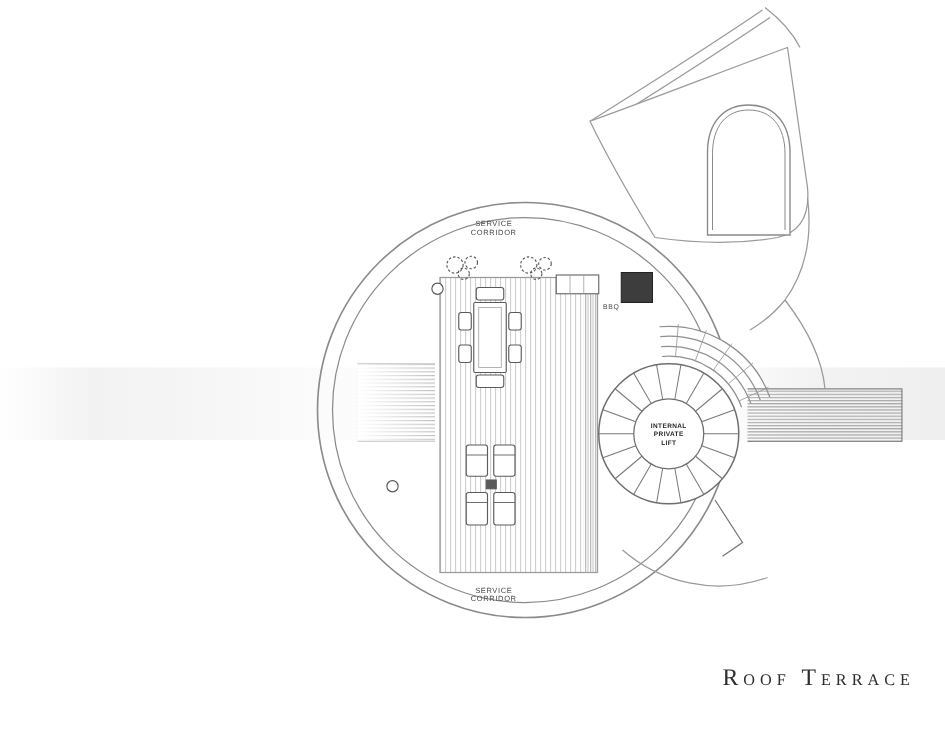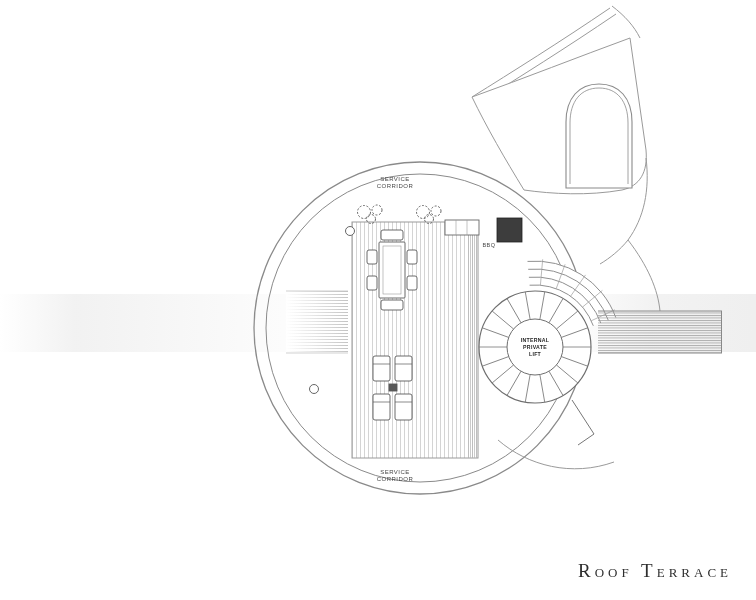--- a/index.html
+++ b/index.html
@@ -4,21 +4,21 @@
 <style>
   html,body{margin:0;padding:0;background:#ffffff;}
   .page{position:relative;width:756px;height:600px;background:#ffffff;overflow:hidden;
         font-family:"Liberation Sans",sans-serif;}
   .plan-svg{position:absolute;left:0;top:0;}
   .lbl{font-family:"Liberation Sans",sans-serif;font-size:6px;fill:#474747;
        letter-spacing:0.5px;text-anchor:middle;}
   .lbl-small{font-size:5.5px;}
   .lbl-lift{font-size:5.2px;font-weight:bold;fill:#1f1f1f;text-anchor:middle;
             letter-spacing:0.3px;}
-  .title{position:absolute;right:24px;top:560px;
+  .title{position:absolute;right:24px;top:532px;
          font-family:"Liberation Serif",serif;
          font-variant:small-caps;font-size:19px;letter-spacing:4px;color:#2e2e2e;}
 </style>
 </head>
 <body>
 
 <div class="page">
 
 <svg class="plan-svg" width="756" height="600" viewBox="0 0 756 600">
   <defs>

